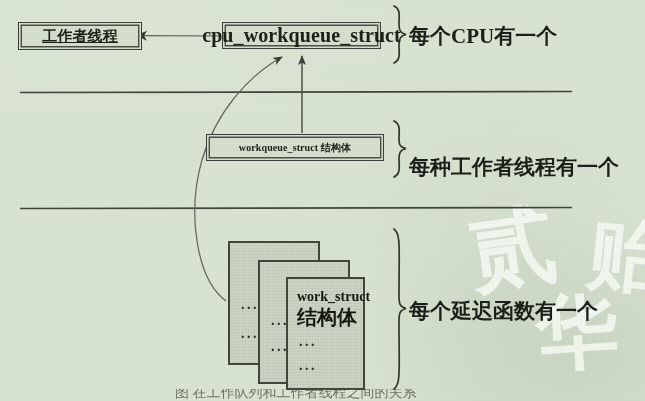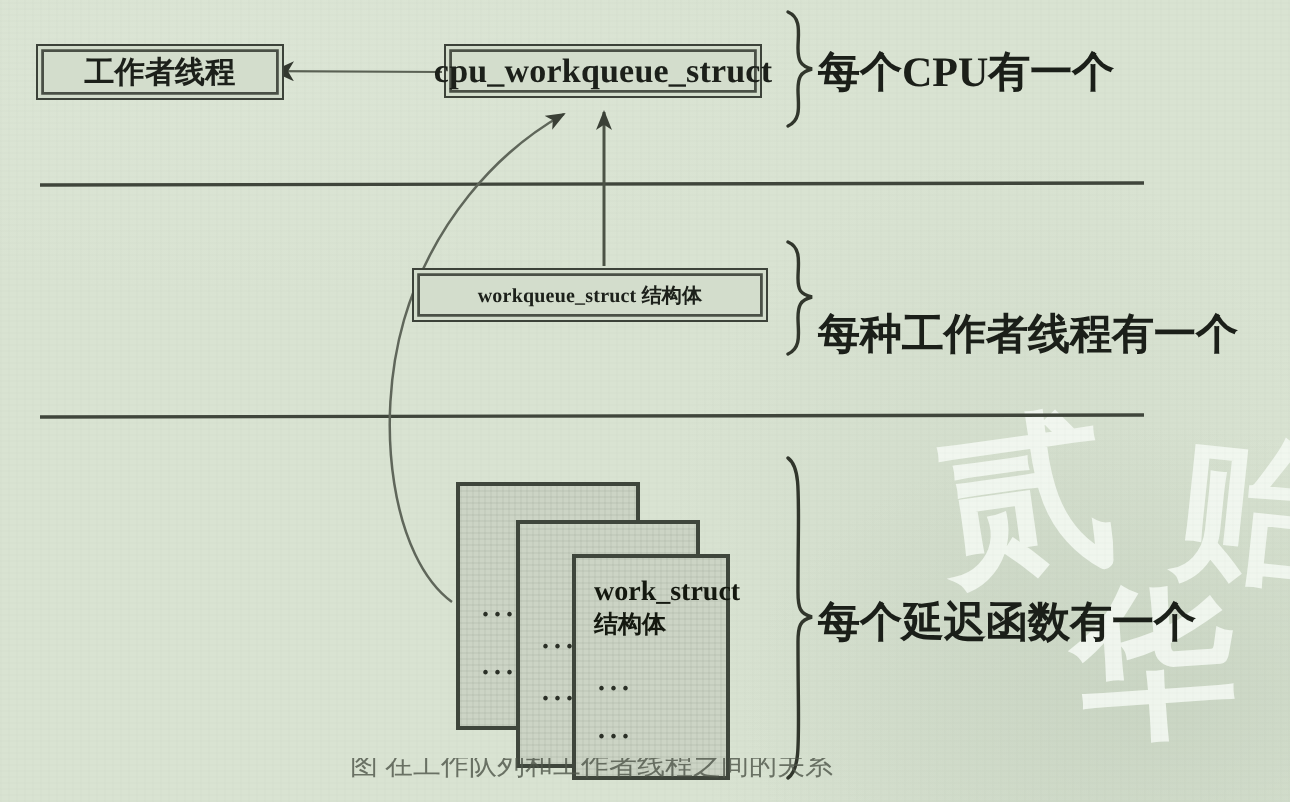--- a/index.html
+++ b/index.html
@@ -71,25 +71,26 @@
   }
   .nodebox .lbl {
     font-weight: 700;
     letter-spacing: 0.1px;
   }
 
   #box-worker-thread {
     left: 18px; top: 22px;
     width: 124px; height: 28px;
     font-size: 15px;
+    text-decoration: underline;
   }
   #box-cpu-workqueue {
     left: 222px; top: 22px;
     width: 159px; height: 27px;
-    font-size: 17px;
+    font-size: 20px;
   }
   #box-workqueue-struct {
     left: 206px; top: 134px;
     width: 178px; height: 27px;
     font-size: 10px;
   }
   .mono-ident {
     font-family: "Liberation Serif", "DejaVu Serif", serif;
     font-weight: 700;
   }
@@ -120,40 +121,40 @@
   .card-title {
     position: absolute;
     left: 9px;
     top: 9px;
     font-size: 14px;
     font-weight: 700;
     line-height: 1.22;
     color: #14180f;
     white-space: nowrap;
   }
-  .card-title .zh { font-size: 12px; display: block; }
+  .card-title .zh { font-size: 20px; display: block; }
 
   
   .annot {
     position: absolute;
     font-size: 21px;
     font-weight: 700;
     color: #1b1f19;
     white-space: nowrap;
     line-height: 1;
   }
   #annot-1 { left: 409px; top: 26px; }
   #annot-2 { left: 409px; top: 157px; }
   #annot-3 { left: 409px; top: 301px; }
 
   
   #caption-strip {
     position: absolute;
     left: 0;
-    bottom: 10px;
+    bottom: 0;
     width: 645px;
     height: 12px;
     overflow: hidden;
     pointer-events: none;
   }
   #caption-strip .cap-text {
     position: absolute;
     left: 175px;
     top: -5px;
     font-size: 14px;

